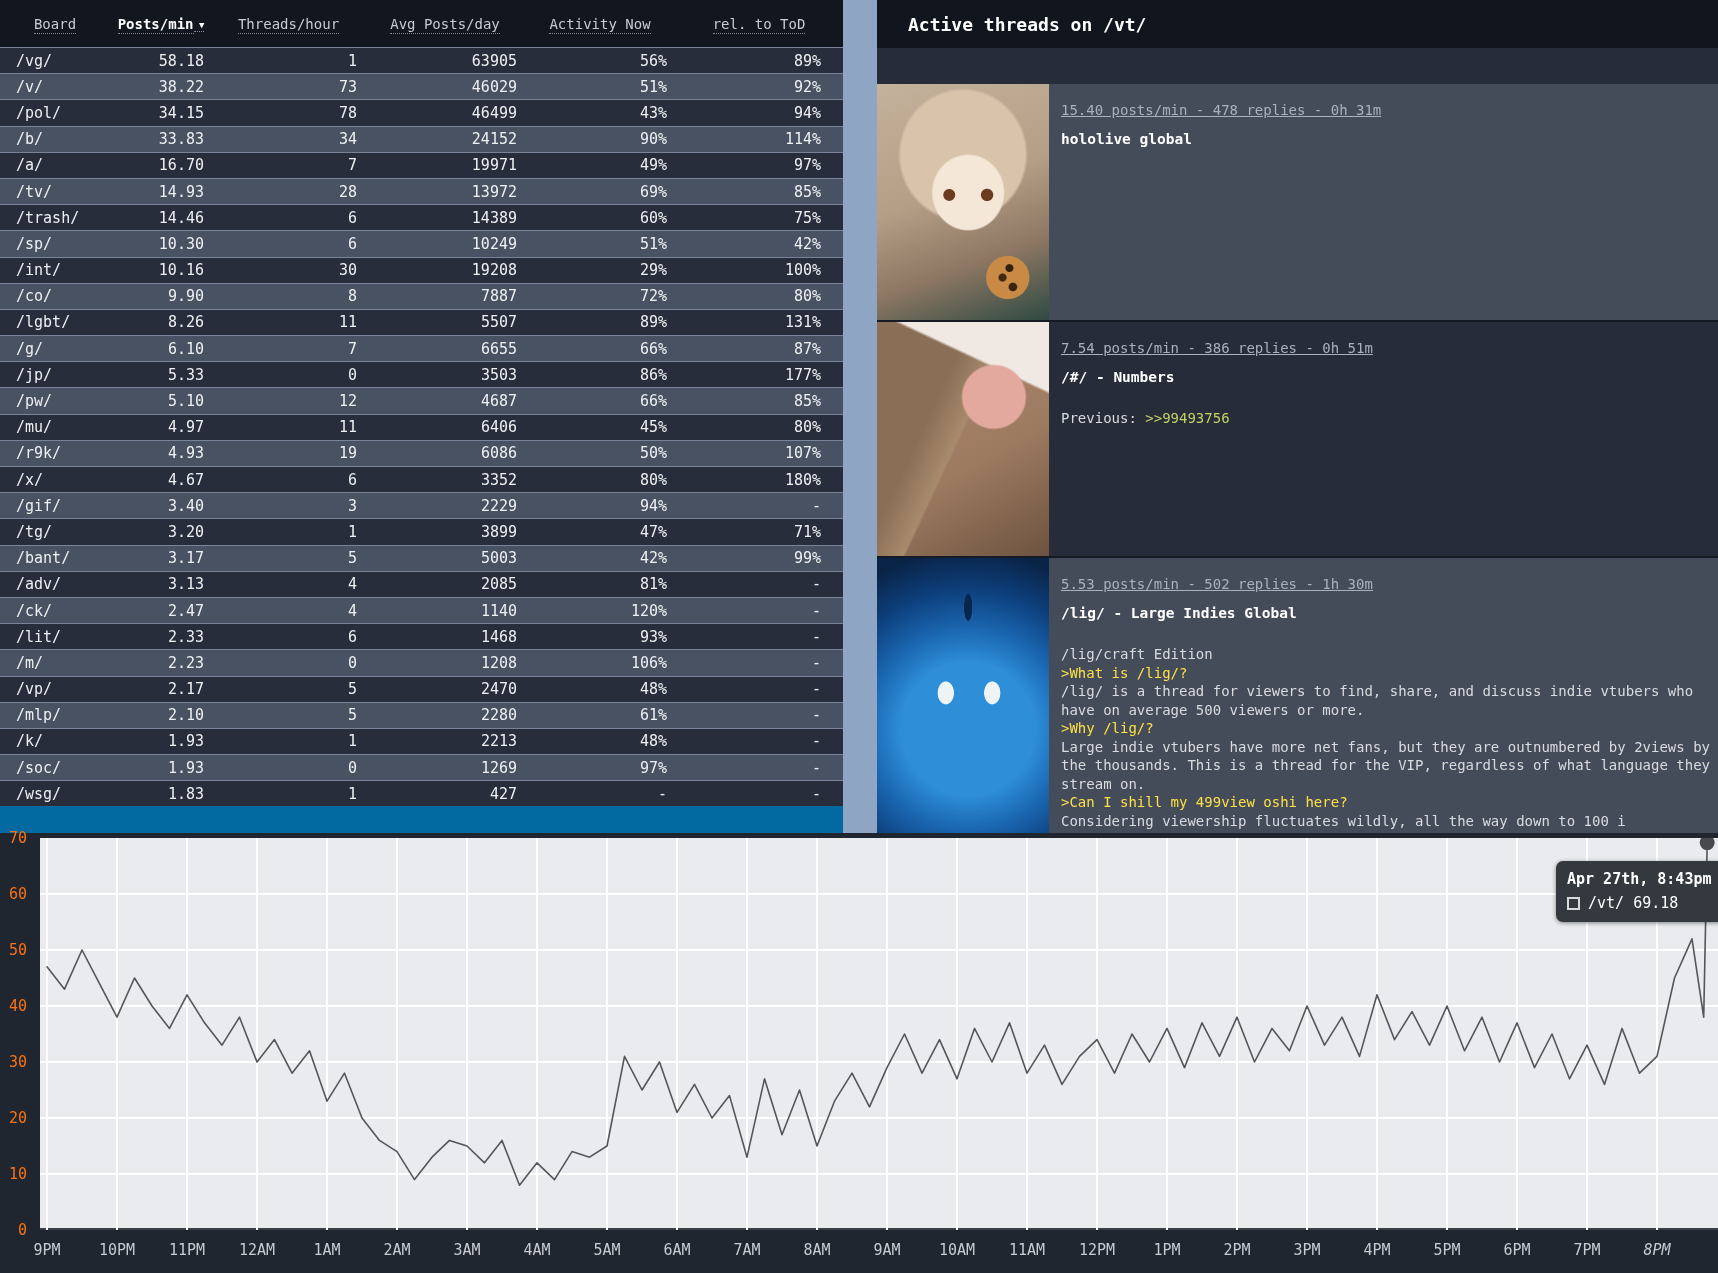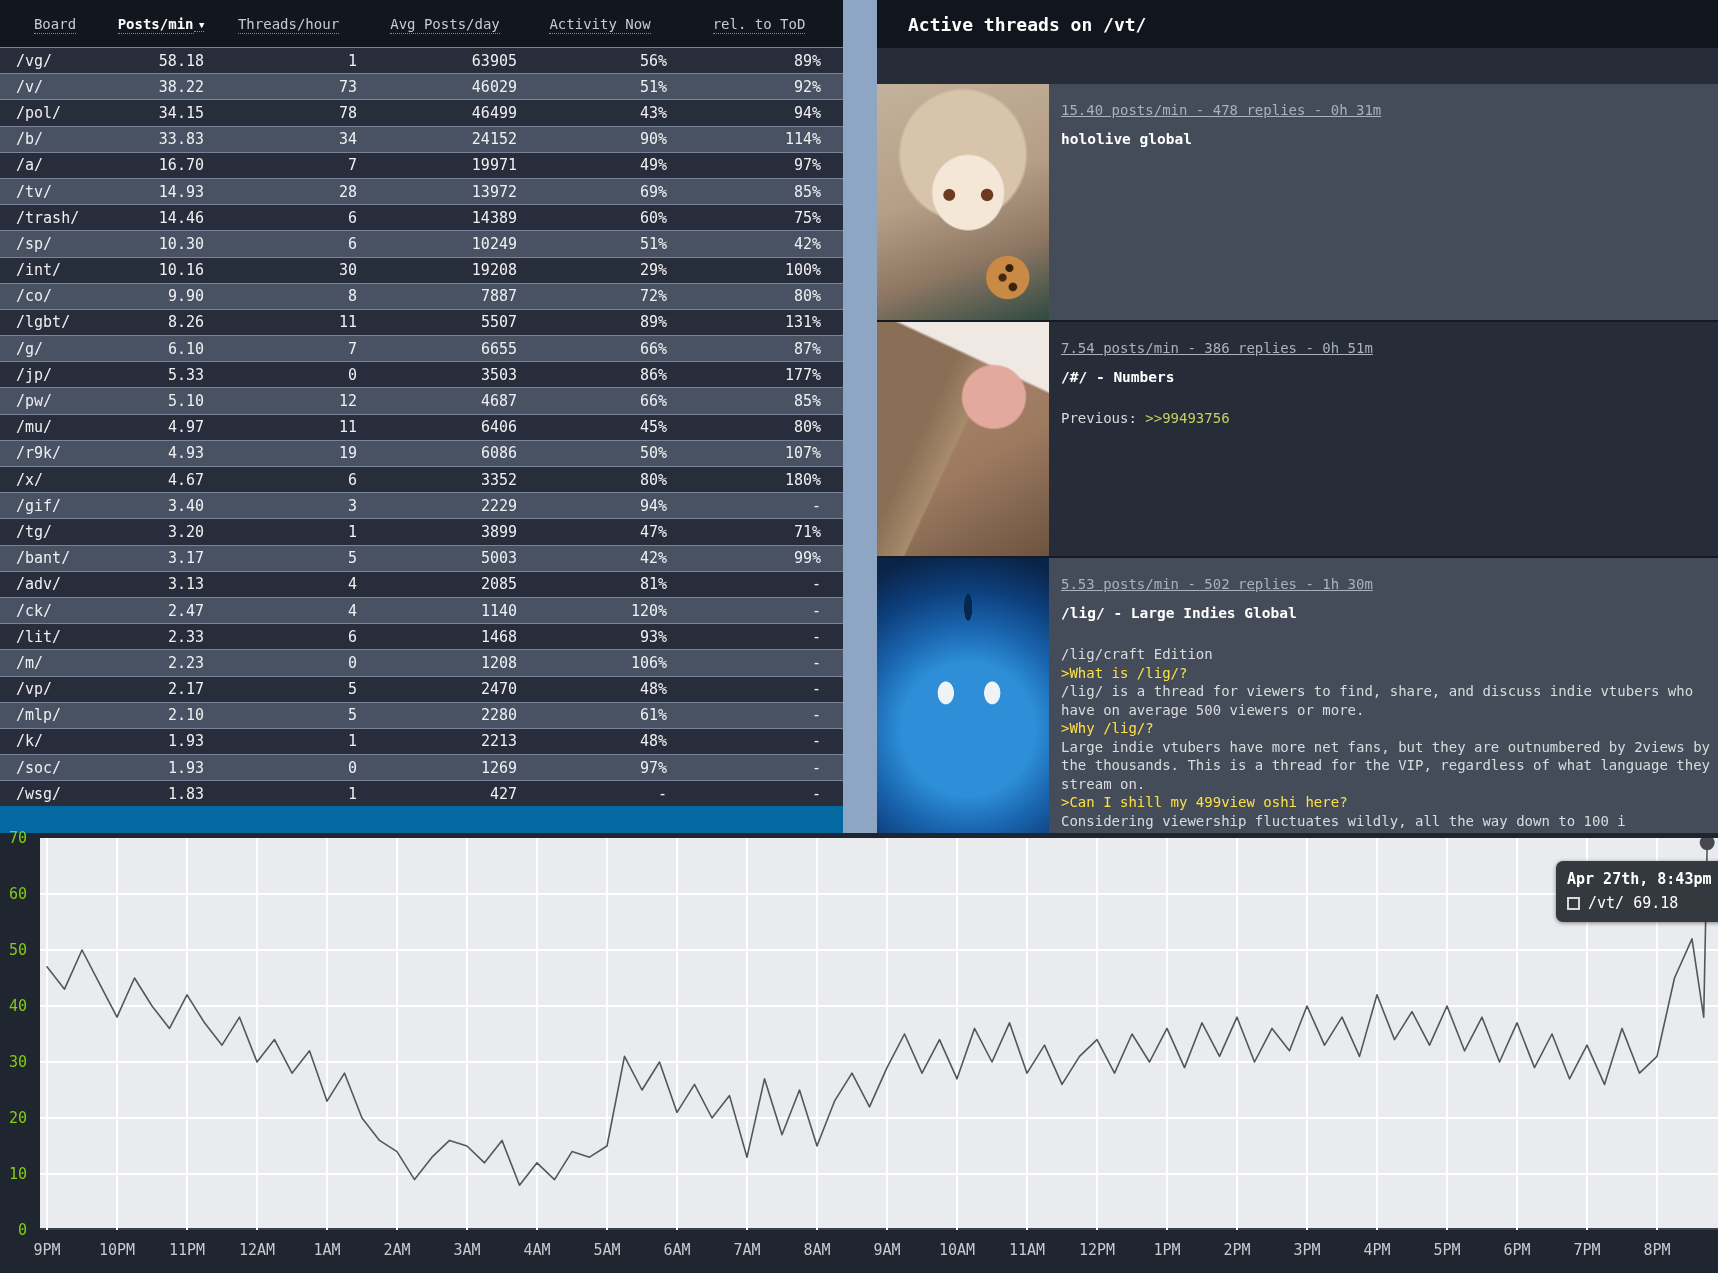--- a/index.html
+++ b/index.html
@@ -90,21 +90,21 @@
 
   
   .chartsec { position:relative; height:440px; width:1718px; background:#20262f; }
   .plot {
     position:absolute; left:40px; top:5px; width:1678px; height:392px;
     background:#e9ebee; border-bottom:2px solid #3a3f48;
   }
   .plot svg { position:absolute; left:0; top:0; }
   .ylab {
     position:absolute; width:34px; text-align:right; padding-right:7px;
-    font-size:15px; color:#84cc16; line-height:18px;
+    font-size:15px; color:#f97316; line-height:18px;
   }
   .xlab {
     position:absolute; top:408px; font-size:15px; color:#c6cad1;
     transform:translateX(-50%); white-space:nowrap;
   }
   .tooltip {
     position:absolute; left:1556px; top:28px; width:178px;
     background:#34383f; border-radius:7px; padding:9px 11px 10px 11px;
     box-shadow:0 1px 4px rgba(0,0,0,.45); z-index:5;
   }
@@ -454,21 +454,21 @@
         <div class="xlab" style="left: 957px;">10AM</div>
         <div class="xlab" style="left: 1027px;">11AM</div>
         <div class="xlab" style="left: 1097px;">12PM</div>
         <div class="xlab" style="left: 1167px;">1PM</div>
         <div class="xlab" style="left: 1237px;">2PM</div>
         <div class="xlab" style="left: 1307px;">3PM</div>
         <div class="xlab" style="left: 1377px;">4PM</div>
         <div class="xlab" style="left: 1447px;">5PM</div>
         <div class="xlab" style="left: 1517px;">6PM</div>
         <div class="xlab" style="left: 1587px;">7PM</div>
-        <div class="xlab" style="left: 1657px;">8PM</div>
+        <div class="xlab" style="left: 1657px; font-style: italic;">8PM</div>
       </div>
     <div class="tooltip">
       <div class="tt1">Apr 27th, 8:43pm</div>
       <div class="tt2">
         <span class="swatch"></span>
         <span id="ttval">/vt/ 69.18</span>
       </div>
     </div>
   </div>
 </div>

